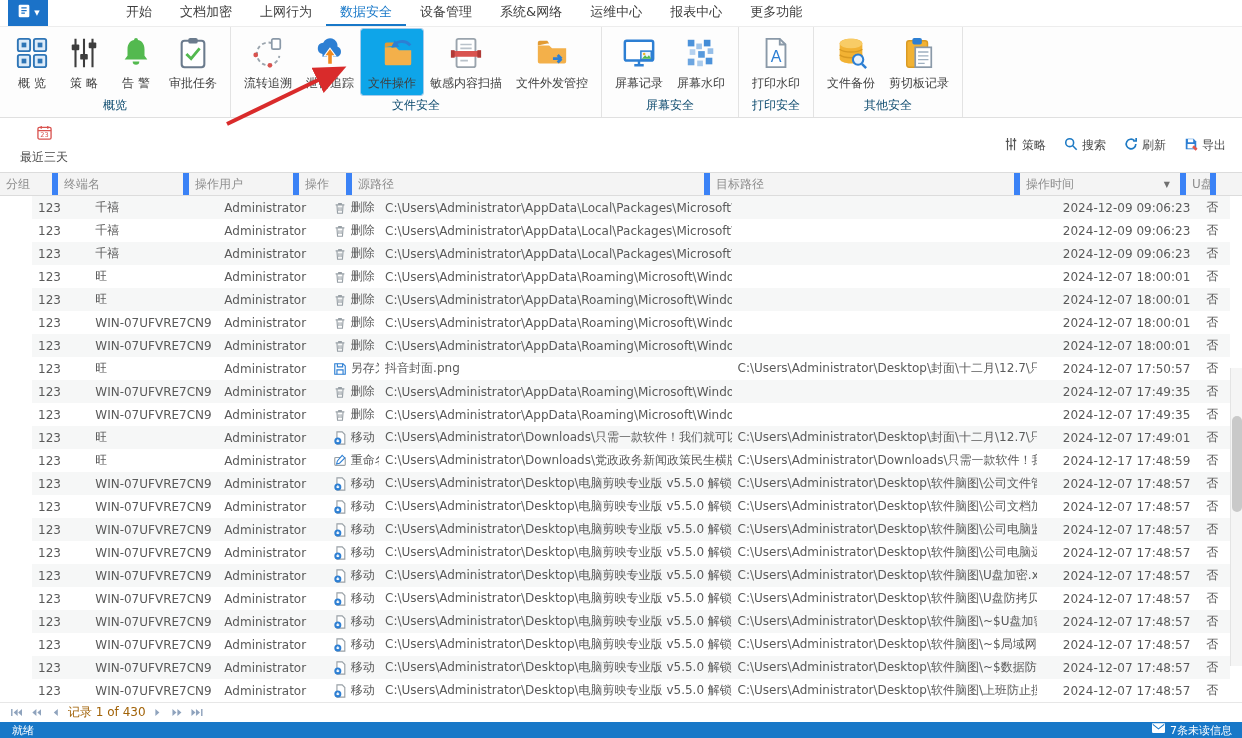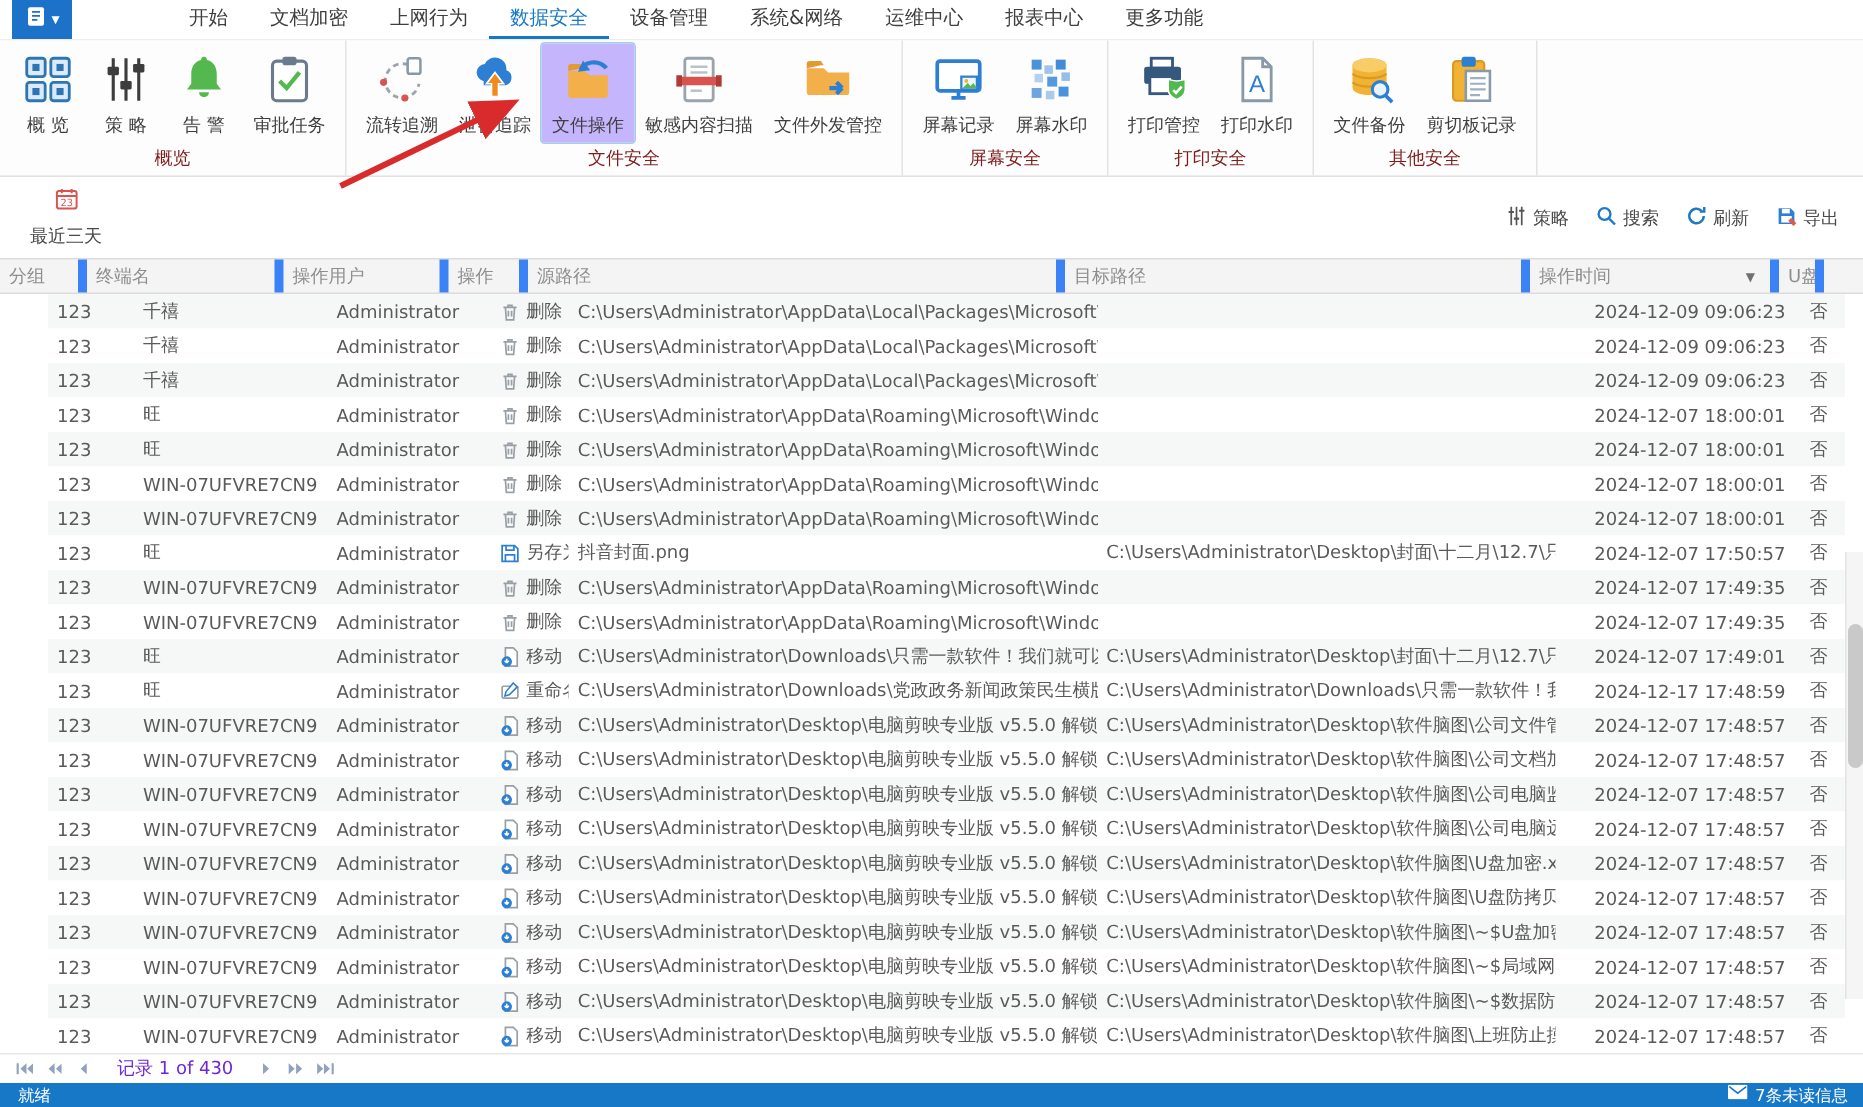--- a/index.html
+++ b/index.html
@@ -18,25 +18,25 @@
     color:#3f3f3f; cursor:pointer; border-bottom:2px solid transparent; white-space:nowrap; }
   .menu-item.active { color:#1878c8; border-bottom:2px solid #1878c8; }
 
   
   .ribbon { position:absolute; top:27px; left:0; right:0; height:91px; background:#fdfdfd;
     border-bottom:1px solid #e0e0e0; display:flex; align-items:stretch; }
   .rgroup { display:flex; flex-direction:column; border-right:1px solid #e3e3e3; padding:2px 6px 0; }
   .rbuttons { display:flex; flex:1; align-items:flex-start; }
   .rbtn { display:flex; flex-direction:column; align-items:center; justify-content:flex-start;
     padding:5px 7px 3px; min-width:52px; cursor:pointer; border-radius:2px; }
-  .rbtn.hl { background:#c4b5fd; outline:1px solid #a6cceb; }
+  .rbtn.hl { background:#0ea5e9; outline:1px solid #a6cceb;align-items:flex-end; }
   .rbtn .ric { width:36px; height:38px; display:flex; align-items:center; justify-content:center; }
   .rbtn .ric svg { width:34px; height:34px; }
   .rbtn-label { font-size:12px; color:#3f3f3f; margin-top:3px; white-space:nowrap; }
-  .rgroup-label { text-align:center; font-size:12px; color:#7f1d1d; padding:2px 0 5px; }
+  .rgroup-label { text-align:center; font-size:12px; color:#0c4a6e; padding:2px 0 5px; }
 
   .red-arrow { position:absolute; left:215px; top:58px; width:145px; height:75px;
     z-index:30; pointer-events:none; }
 
   
   .filterbar { position:absolute; top:119px; left:0; right:0; height:53px; background:#fff;
     display:flex; align-items:center; justify-content:space-between; padding:0 16px 0 20px; }
   .datefilter { display:flex; align-items:center; gap:6px; font-size:12px; color:#4a4a4a; cursor:pointer;flex-direction:column; }
   .datefilter svg { width:15px; height:15px; }
   .tb-actions { display:flex; align-items:center; gap:18px; }
@@ -70,21 +70,21 @@
   .vscroll { position:absolute; top:196px; right:0; width:12px; bottom:36px; background:#f5f5f5;
     border-left:1px solid #e4e4e4; }
   .vthumb { position:absolute; top:48px; left:1px; width:10px; height:96px; background:#c9c9c9;
     border-radius:5px; cursor:pointer; }
 
   
   .pager { position:absolute; left:0; right:0; bottom:16px; height:20px; background:#fff;
     border-top:1px solid #e7e7e7; display:flex; align-items:center; padding-left:8px; gap:4px; }
   .pg-btn { display:flex; align-items:center; justify-content:center; width:16px; height:14px; cursor:pointer; }
   .pg-btn svg { height:9px; }
-  .pg-text { font-size:12px; color:#6d28d9; margin:0 10px; white-space:nowrap; }
+  .pg-text { font-size:12px; color:#a16207; margin:0 0; white-space:nowrap; }
 
   
   .statusbar { position:absolute; left:0; right:0; bottom:0; height:16px; background:#1878c8;
     color:#fff; display:flex; align-items:center; justify-content:space-between;
     font-size:11px; padding:0 10px 0 12px; }
   .sb-right { display:flex; gap:5px; cursor:pointer; }
   .sb-right svg { width:13px; height:10px; }
 </style>
 </head>
 <body>
@@ -263,32 +263,20 @@
         </div>
       </div>
       <div class="rgroup-label">屏幕安全</div>
     </div>
 
     <div class="rgroup">
       <div class="rbuttons">
         <div class="rbtn">
           <span class="ric">
               <svg viewBox="0 0 36 36">
-                <rect x="9" y="3" width="15" height="7" fill="#fff" stroke="#35597e" stroke-width="2"></rect>
-                <rect x="4" y="9" width="26" height="12" rx="2" fill="#35597e"></rect>
-                <rect x="8" y="16" width="16" height="12" fill="#fff" stroke="#35597e" stroke-width="2"></rect>
-                <path d="M27 19c3 0 5-1 6-1v7c0 4-4 6.5-6 7-2-.5-6-3-6-7v-7c1 0 3 1 6 1z" fill="#53b94f" stroke="#fff"></path>
-                <path d="M24.5 25.5l2 2 4-4.5" stroke="#fff" stroke-width="1.8" fill="none"></path>
-              </svg>
-            </span>
-          <span class="rbtn-label">打印管控</span>
-        </div>
-        <div class="rbtn">
-          <span class="ric">
-              <svg viewBox="0 0 36 36">
                 <path d="M8 3h14l6 6v24H8z" fill="#fff" stroke="#8a99a8" stroke-width="2"></path>
                 <path d="M22 3v6h6" fill="none" stroke="#8a99a8" stroke-width="2"></path>
                 <text x="18" y="27" text-anchor="middle" font-size="17" fill="#2d7fd3" font-family="sans-serif">A</text>
               </svg>
             </span>
           <span class="rbtn-label">打印水印</span>
         </div>
       </div>
       <div class="rgroup-label">打印安全</div>
     </div>

